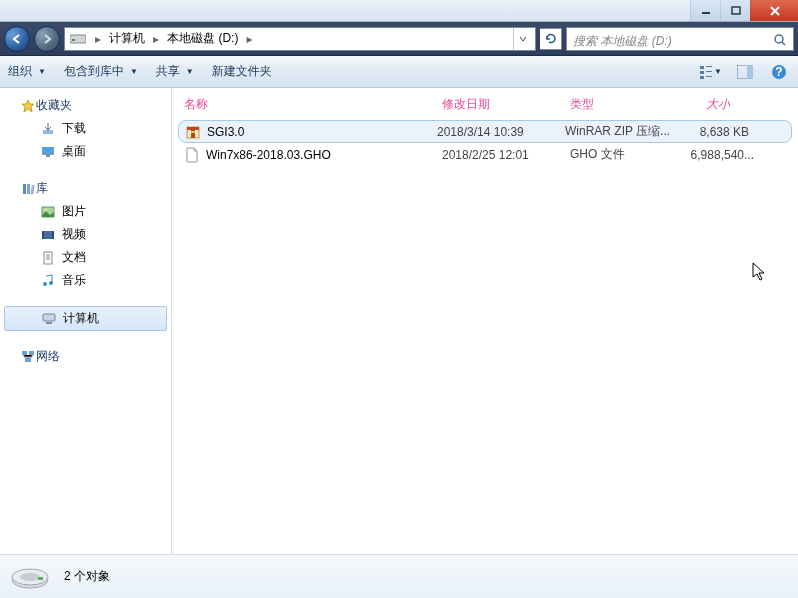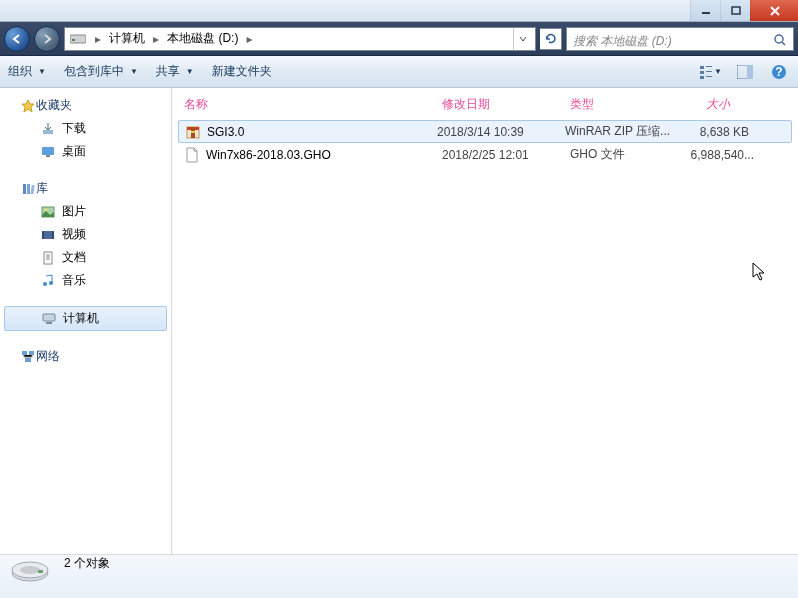--- a/index.html
+++ b/index.html
@@ -42,29 +42,29 @@
 .tree-item.sel { background: linear-gradient(to bottom, #eaf2fc, #d4e6f8); border: 1px solid #a8c8e8; border-radius: 2px; margin: 0 4px; padding-left: 36px; }
 .ticon { width: 16px; height: 16px; display: inline-flex; align-items: center; justify-content: center; }
 
 .content { flex: 1; background: #fff; position: relative; }
 .cols { display: flex; padding: 8px 12px 6px 12px; color: #ec4899; border-bottom: 1px solid transparent; }
 .col-name { flex: 0 0 258px; }
 .col-date { flex: 0 0 128px; }
 .col-type { flex: 0 0 112px; }
 .col-size { flex: 0 0 72px; text-align: center; font-style: italic; }
 .row { display: flex; align-items: center; padding: 3px 12px; color: #000; }
-.row.sel { background: #eaf2fc; border: 1px solid #a8c8e8; border-radius: 2px; margin: 0 6px; padding: 2px 6px; }
+.row.sel { background: #eaf2fc; border: 1px solid #a8c8e8; border-radius: 8px; margin: 0 6px; padding: 2px 6px; }
 .row .c-name { flex: 0 0 258px; display: flex; align-items: center; gap: 6px; }
 .row.sel .c-name { flex: 0 0 252px; }
 .row .c-date { flex: 0 0 128px; color: #444; }
 .row .c-type { flex: 0 0 112px; color: #444; }
 .row .c-size { flex: 0 0 72px; text-align: right; color: #444; }
 .ficon { width: 16px; height: 16px; display: inline-flex; align-items: center; justify-content: center; }
 
-.statusbar { height: 44px; border-top: 1px solid #d4dce4; background: linear-gradient(to bottom, #f4f8fc, #e8f0f8); display: flex; align-items: flex-start; padding: 0 8px; gap: 12px; }
+.statusbar { height: 44px; border-top: 1px solid #d4dce4; background: linear-gradient(to bottom, #f4f8fc, #e8f0f8); display: flex; align-items: center; padding: 0 8px; gap: 12px; }
 .statusbar .dicon { width: 44px; height: 30px; }
 
 .cursor { position: absolute; left: 752px; top: 262px; pointer-events: none; }
 </style>
 </head>
 <body>
 
 <div class="titlebar">
   <div class="btn min">
     <svg width="10" height="10">

